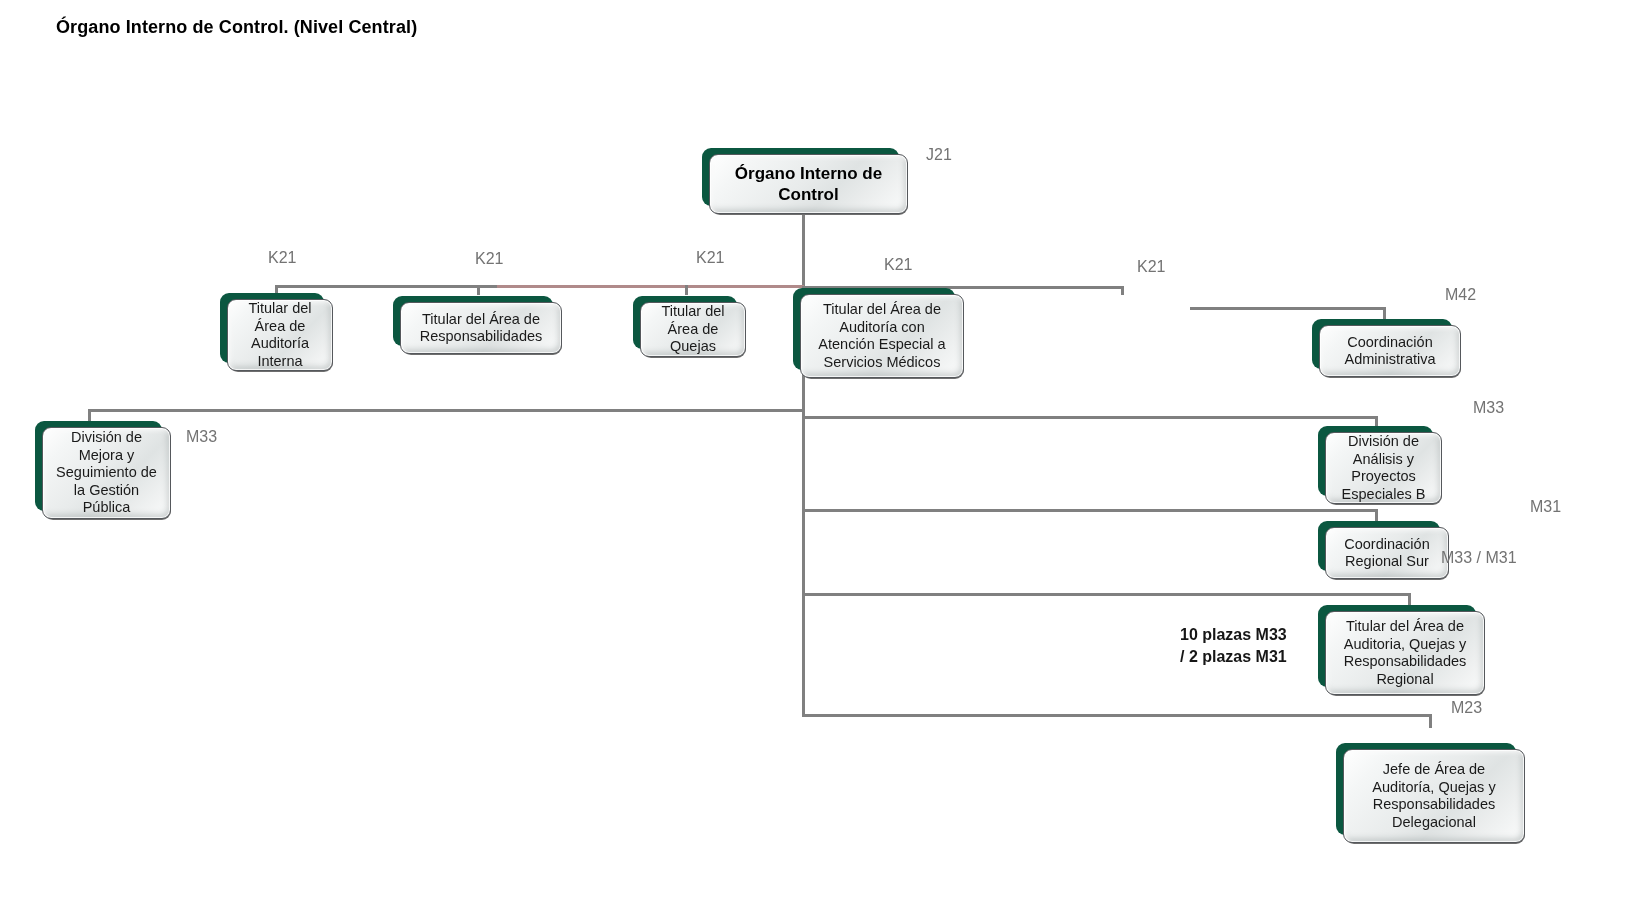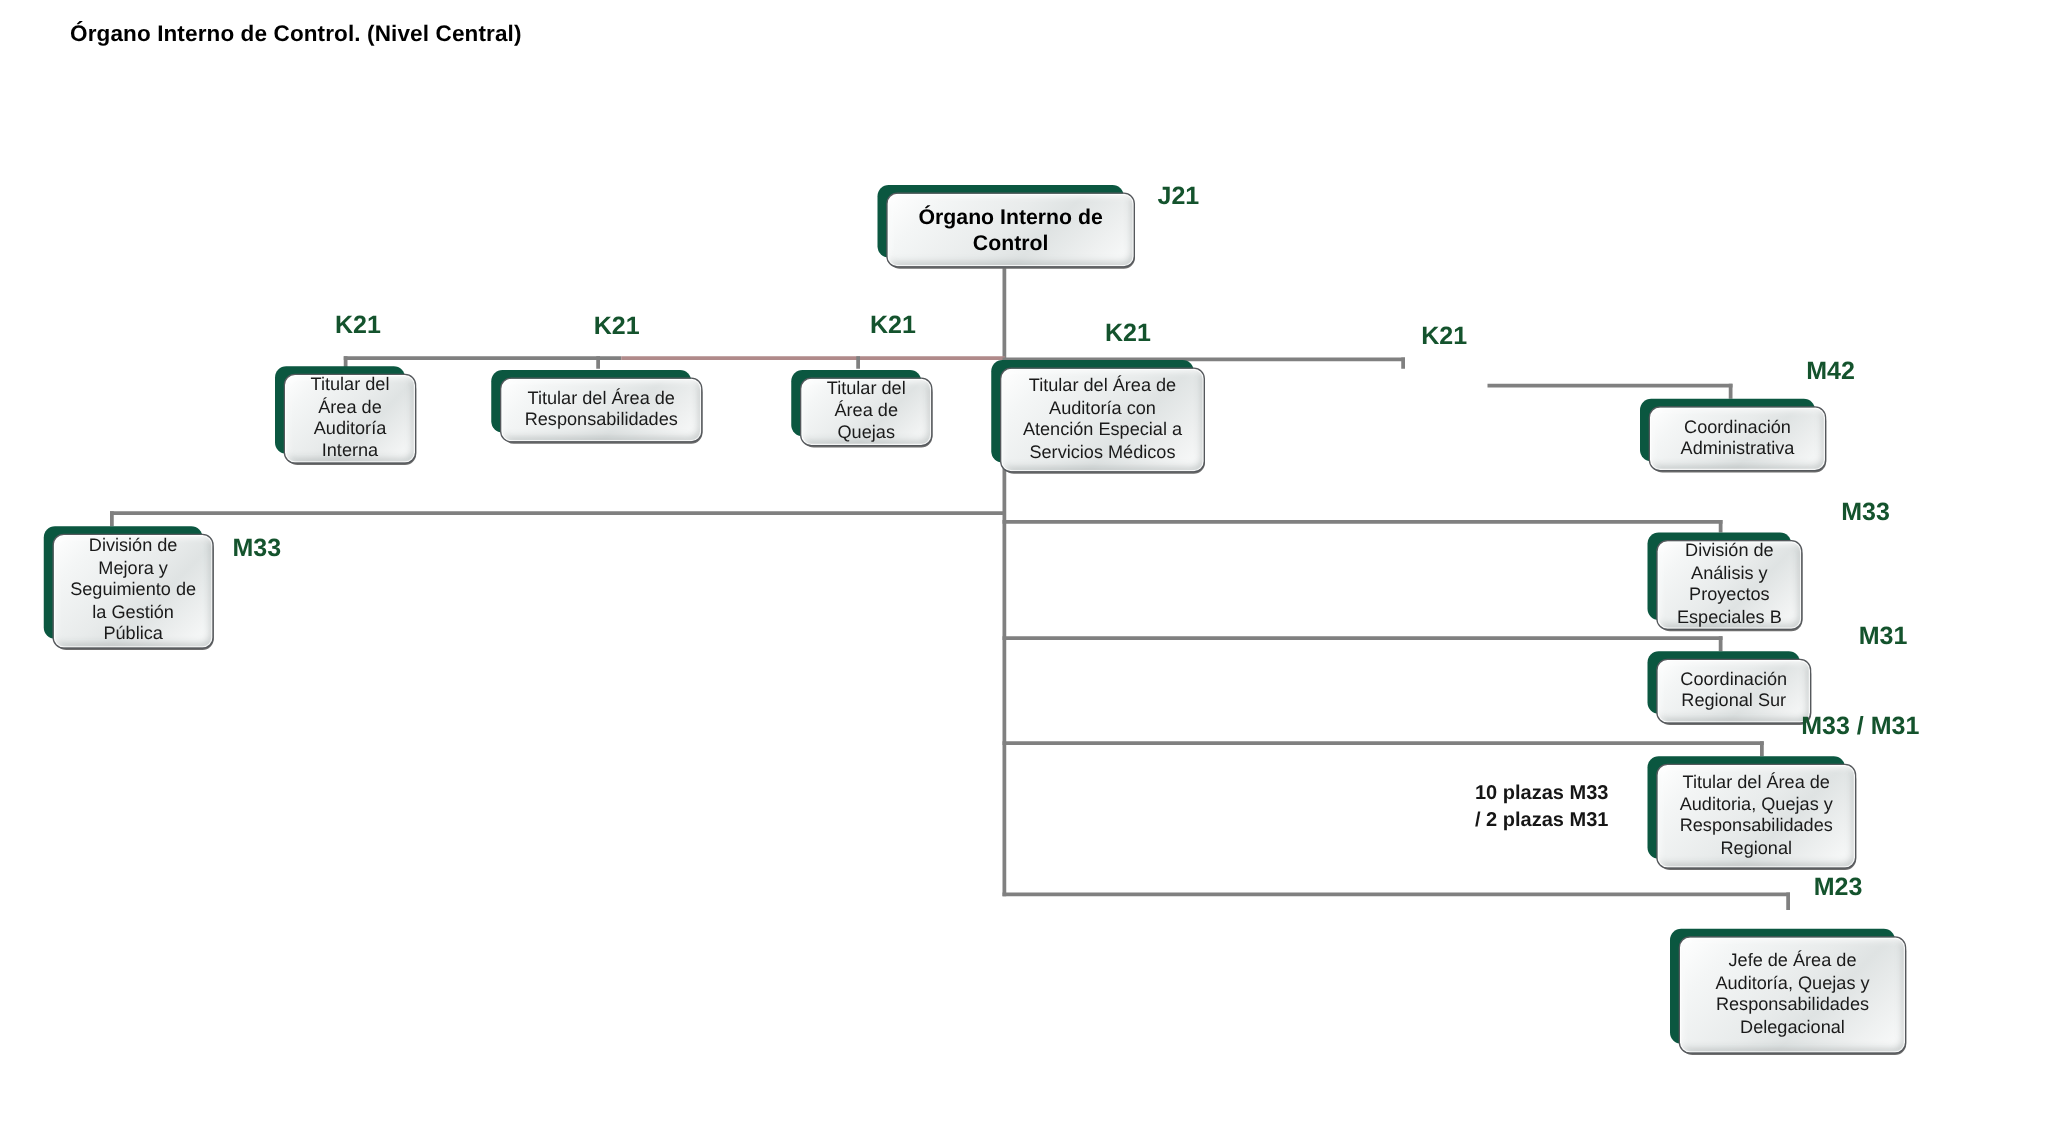--- a/index.html
+++ b/index.html
@@ -78,23 +78,23 @@
   .node.root .label{
     font-weight:bold;
     font-size:17px;
     line-height:21px;
     color:#000;
   }
 
   
   .code{
     position:absolute;
-    font-size:20px;
-    font-weight:bold;
-    color:#14532d;
+    font-size:16px;
+    font-weight:normal;
+    color:#737373;
     white-space:nowrap;
   }
   .note{
     position:absolute;
     font-size:16px;
     font-weight:bold;
     color:#161616;
     line-height:22px;
     white-space:pre-line;
     text-align:left;
@@ -229,33 +229,33 @@
   <div class="code" style="left:1473px;top:399px;">M33</div>
 
   <div class="node" style="left:1318px;top:521px;width:122px;height:50px;">
     <div class="shadow"></div>
     <div class="plate"></div>
     <div class="face">
       <div class="label">Coordinación
 Regional Sur</div>
     </div>
   </div>
-  <div class="code" style="left:1487px;top:498px;">M31</div>
+  <div class="code" style="left:1530px;top:498px;">M31</div>
 
   <div class="node" style="left:1318px;top:605px;width:158px;height:82px;">
     <div class="shadow"></div>
     <div class="plate"></div>
     <div class="face">
       <div class="label">Titular del Área de
 Auditoria, Quejas y
 Responsabilidades
 Regional</div>
     </div>
   </div>
-  <div class="code" style="left:1441px;top:570px;">M33 / M31</div>
+  <div class="code" style="left:1441px;top:549px;">M33 / M31</div>
   <div class="note" style="left:1180px;top:624px;">10 plazas M33
 / 2 plazas M31</div>
 
   <div class="node" style="left:1336px;top:743px;width:180px;height:92px;">
     <div class="shadow"></div>
     <div class="plate"></div>
     <div class="face">
       <div class="label">Jefe de Área de
 Auditoría, Quejas y
 Responsabilidades

